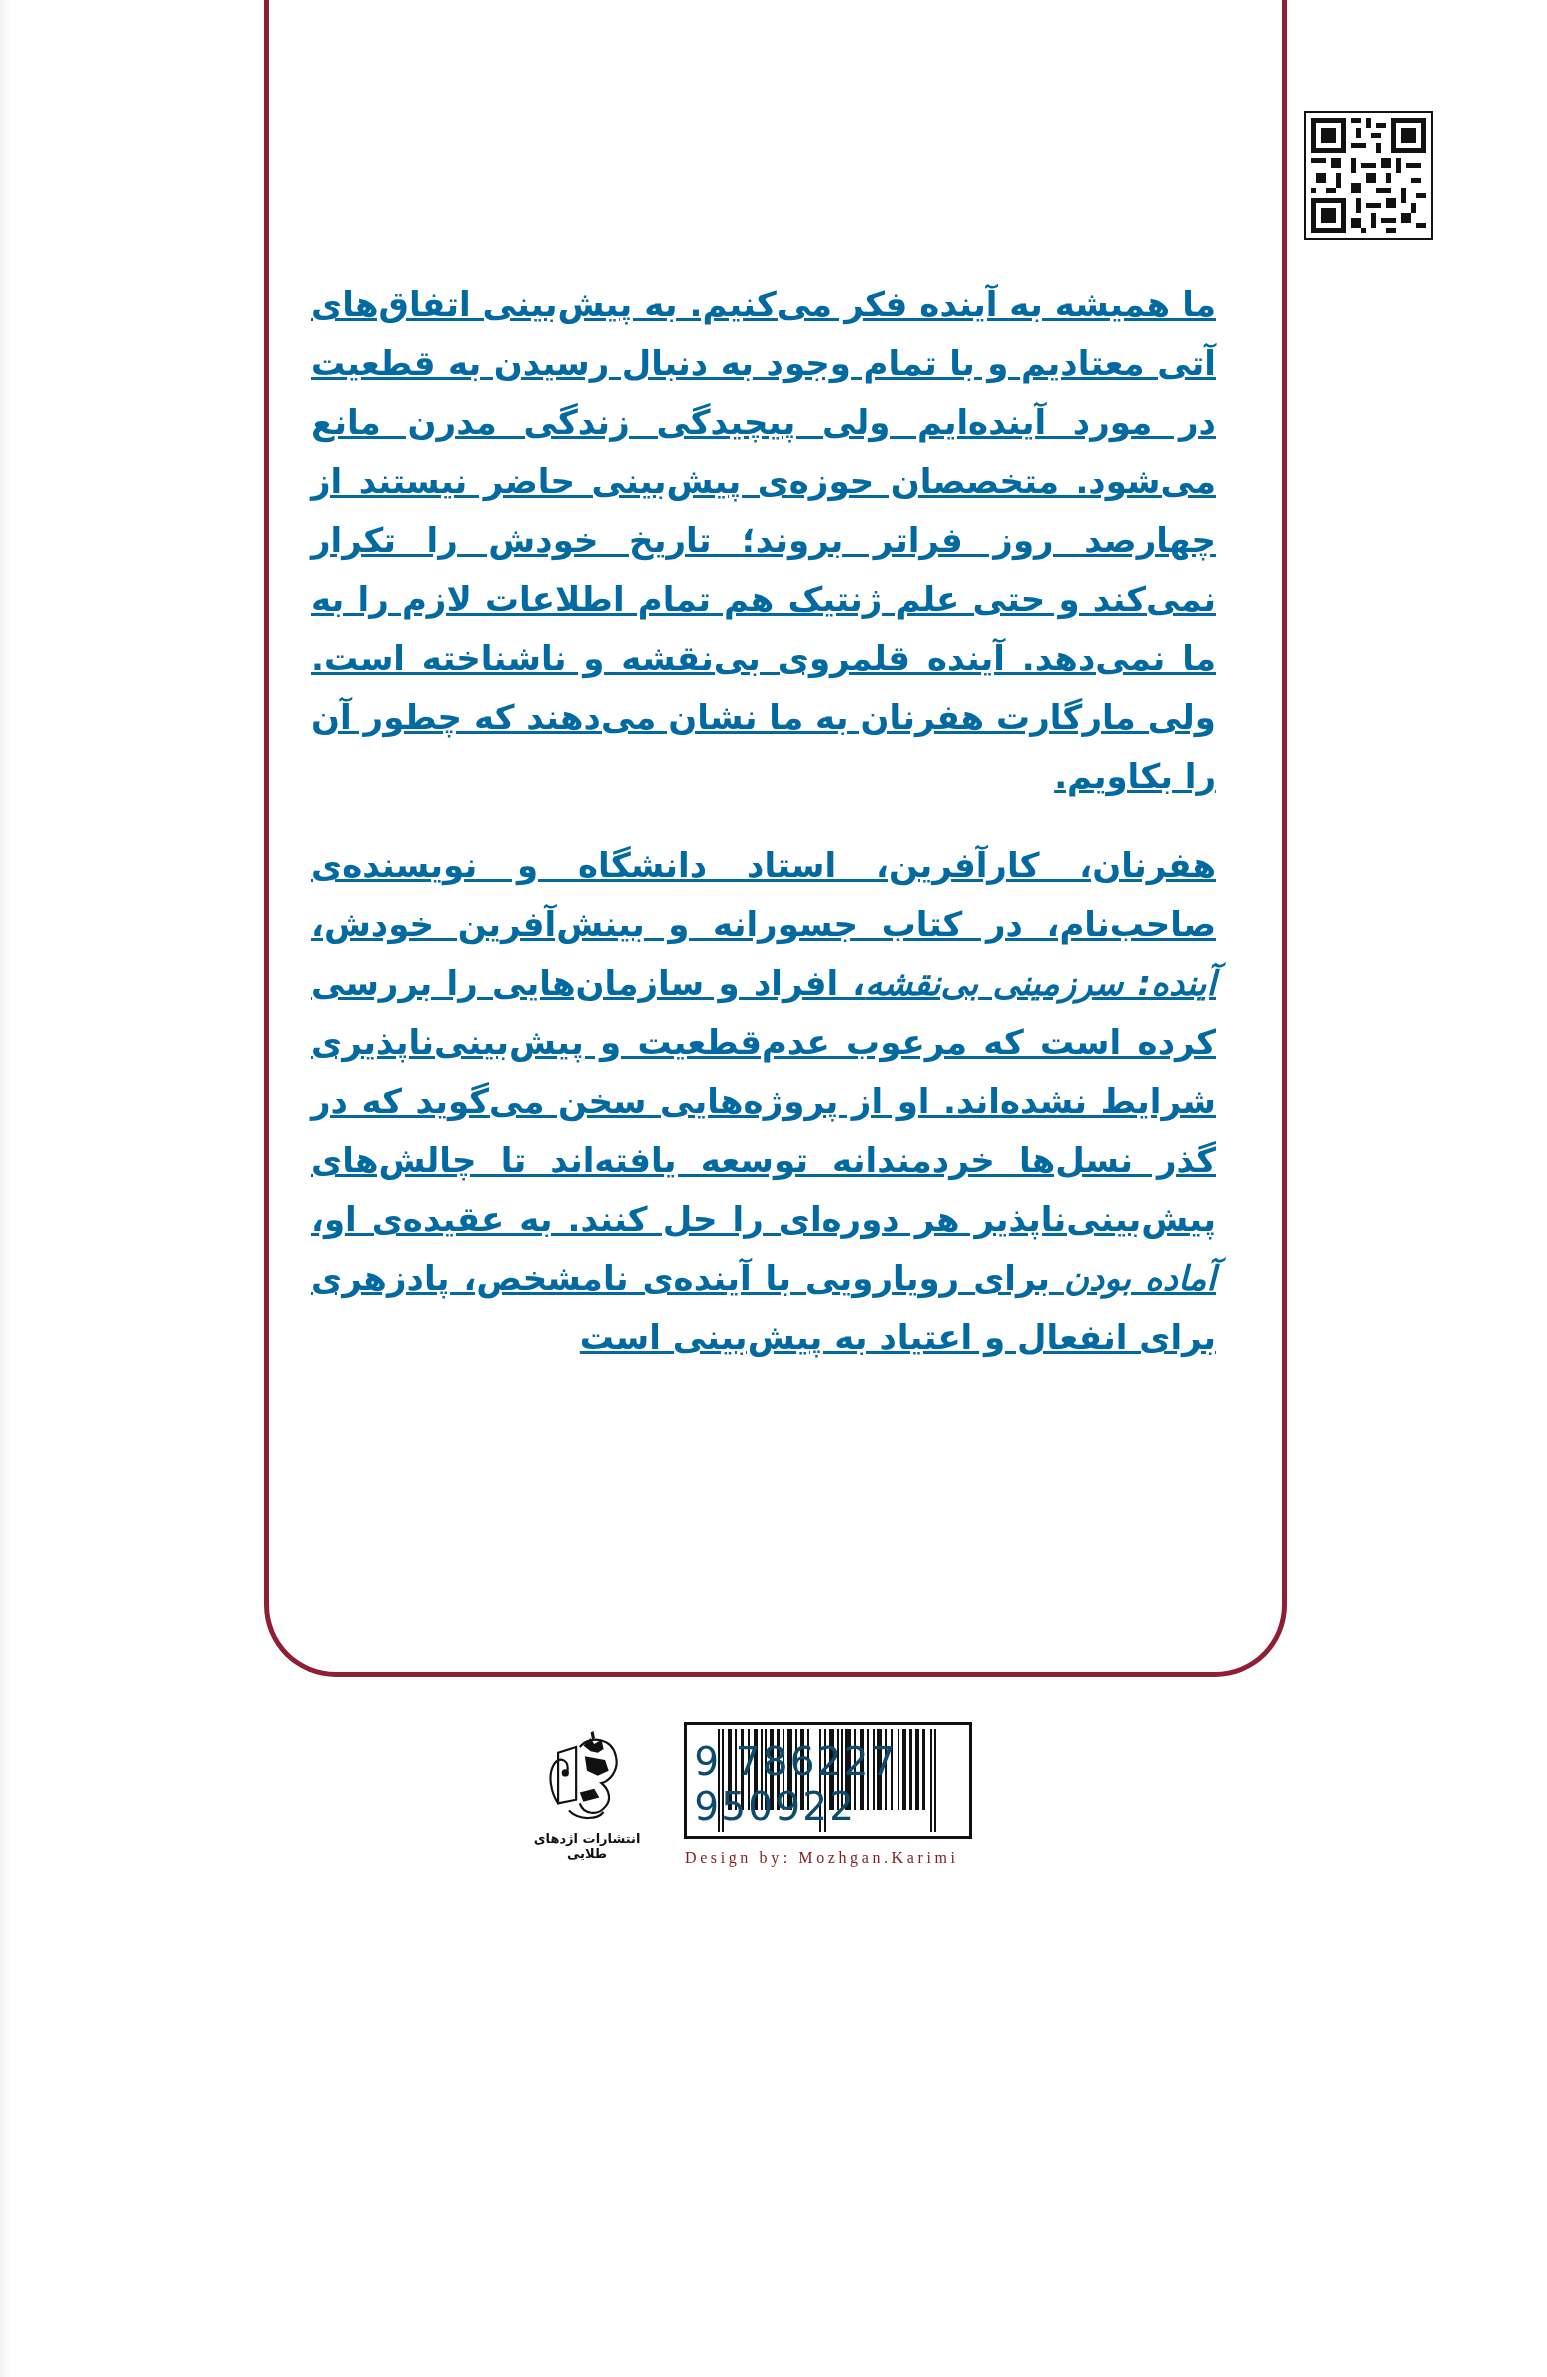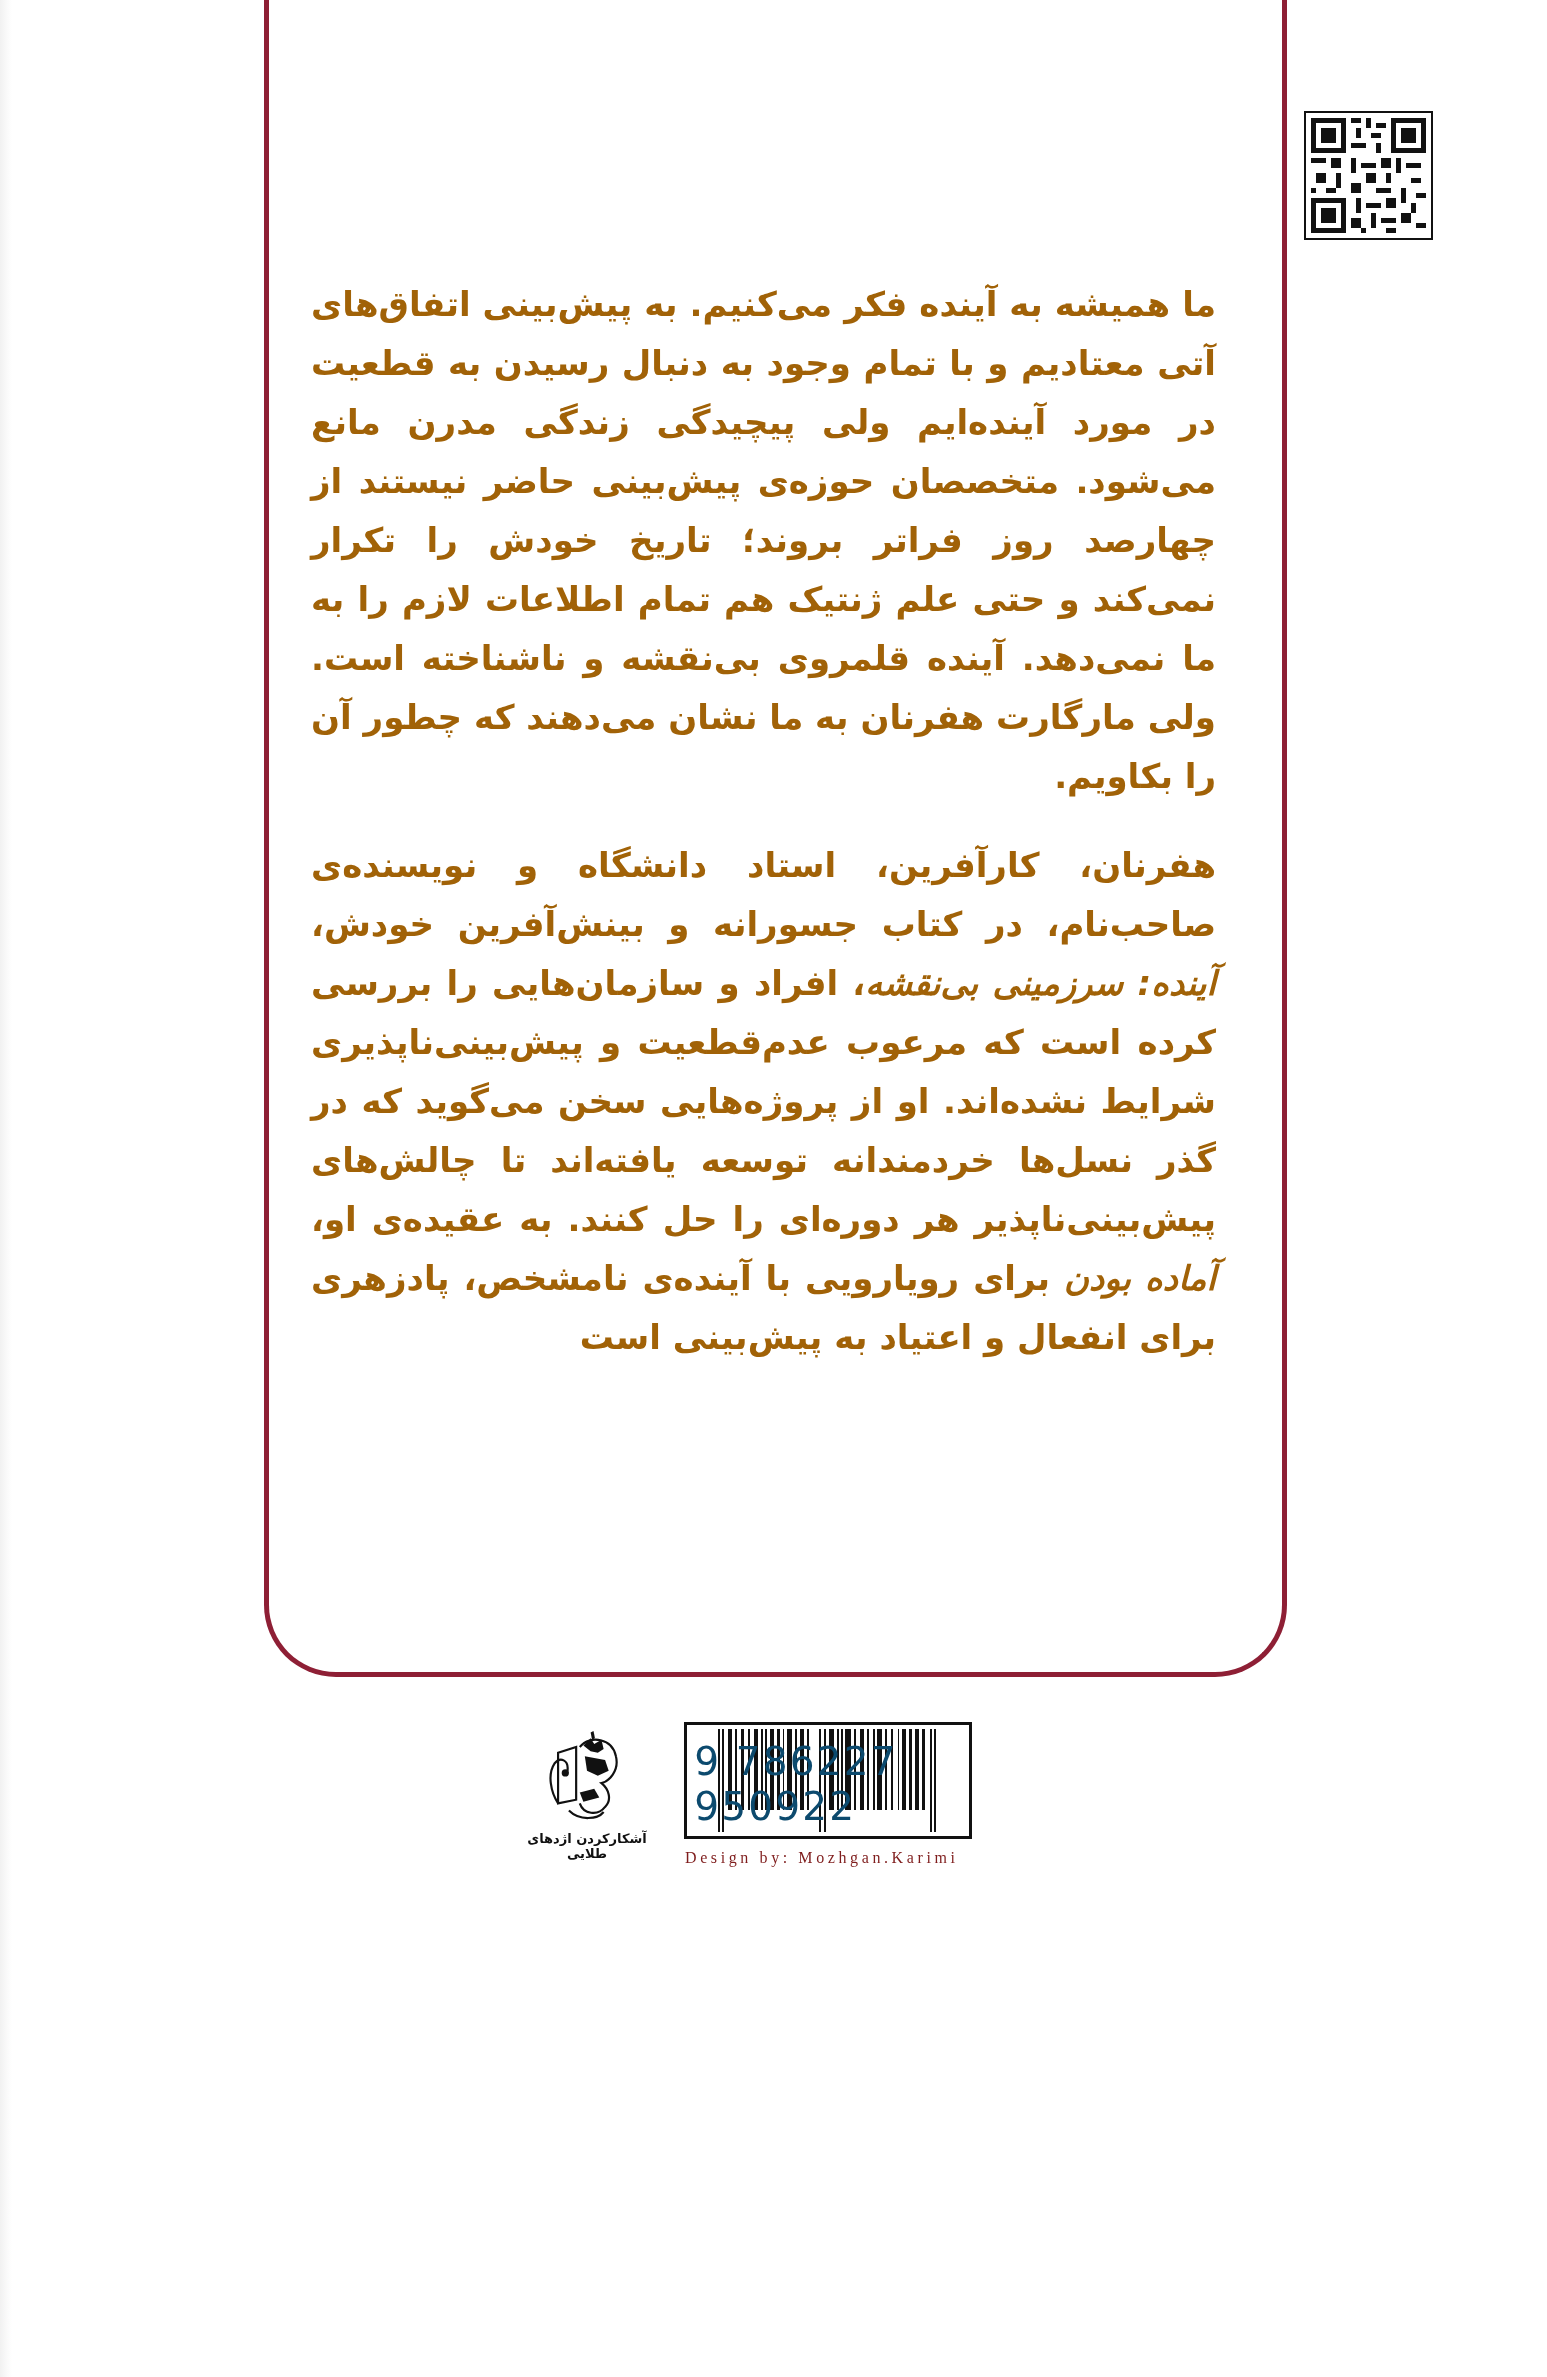--- a/index.html
+++ b/index.html
@@ -9,21 +9,21 @@
                background: linear-gradient(to right, #f1f1f1, #fafafa 60%, #ffffff); }
   .frame { position: absolute; left: 264px; top: -14.5px; width: 1013px; height: 1686px;
            border: 5px solid #8e1f35; border-top: none;
            border-radius: 0 0 72px 72px; box-sizing: content-box; }
   .qr { position: absolute; left: 1304px; top: 111px; width: 129px; height: 129px;
         border: 2.9px solid #111; background: #fff; box-sizing: border-box; }
   .qr svg { width: 100%; height: 100%; display: block; }
   .blurb { position: absolute; left: 311px; top: 275px; width: 905px;
            direction: rtl; text-align: justify; text-align-last: right;
            font-family: "DejaVu Sans", sans-serif; font-weight: bold;
-           font-size: 34px; line-height: 59px; color: #a16207; }
+           font-size: 34px; line-height: 59px; color: #0369a1; text-decoration: underline; }
   .blurb p { margin: 0 0 30px 0; }
   .blurb em { font-style: italic; }
   .bottom { position: absolute; left: 507px; top: 1702px; width: 507px; height: 174px; }
   .logo { position: absolute; left: 33px; top: 29px; width: 94px; height: 94px; }
   .logo-text { position: absolute; left: 11px; top: 129px; width: 138px; text-align: center;
                direction: rtl; font-size: 13px; font-weight: bold; color: #111; }
   .barcode { position: absolute; left: 177px; top: 20px; width: 288px; height: 117px;
              border: 3.6px solid #111; box-sizing: border-box; background: #fff; }
   .barcode svg { position: absolute; left: 0; top: 0; width: 100%; height: 100%; }
   .isbn { position: absolute; left: 7.2px; bottom: 7.2px; width: 268px;
@@ -109,21 +109,21 @@
       </g>
       <g fill="#111">
         <path d="M60 20 L70 10 L75 18 L85 12 L88 25 L80 30 L70 28 Z"></path>
         <path d="M62 35 L90 40 L95 55 L80 62 L65 55 Z"></path>
         <circle cx="35" cy="58" r="5"></circle>
         <path d="M70 2 L74 0 L76 10 L72 12 Z"></path>
         <path d="M55 85 L75 80 L82 92 L60 98 Z"></path>
       </g>
     </svg>
   </div>
-  <div class="logo-text">آشکارکردن اژدهای طلایی</div>
+  <div class="logo-text">انتشارات اژدهای طلایی</div>
 
   <div class="barcode">
     <svg viewBox="0 0 388 152" preserveAspectRatio="none" shape-rendering="crispEdges">
       <g fill="#111">
         <rect x="42" y="6" width="3" height="140"></rect>
           <rect x="48" y="6" width="3" height="140"></rect>
         <rect x="56" y="6" width="6" height="110"></rect>
           <rect x="66" y="6" width="3" height="110"></rect>
         <rect x="74" y="6" width="5" height="110"></rect>
           <rect x="84" y="6" width="2" height="110"></rect>

